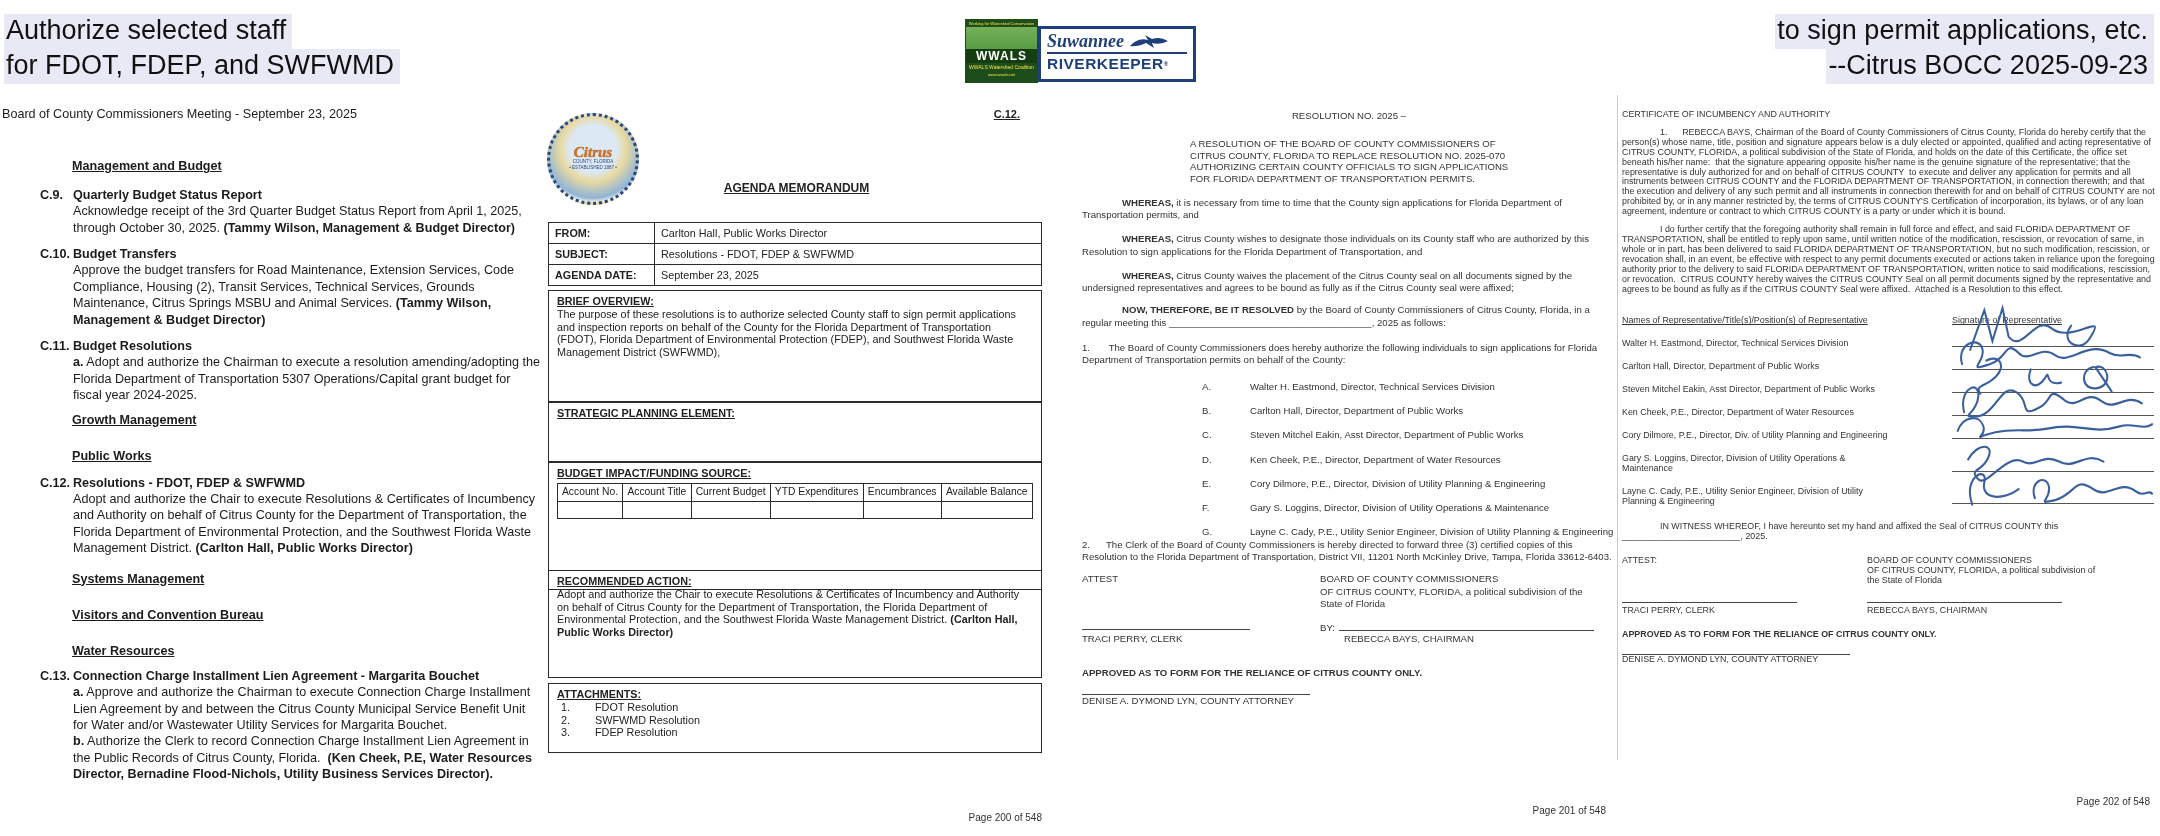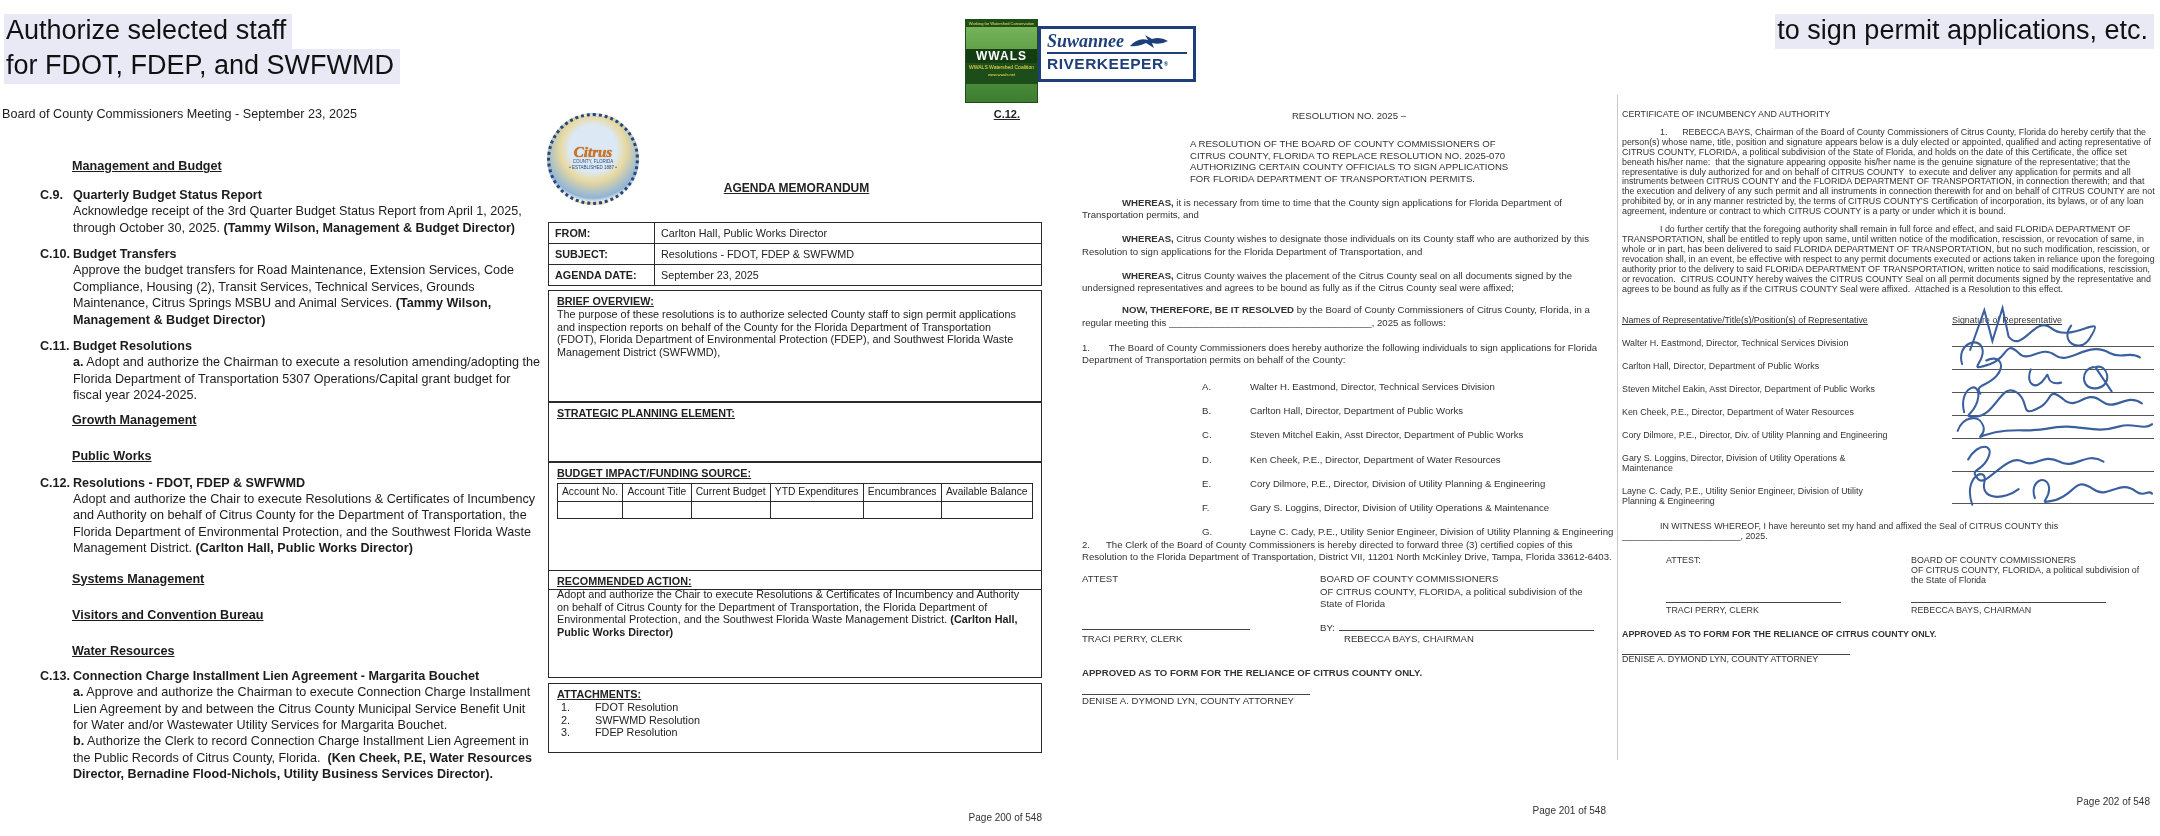--- a/index.html
+++ b/index.html
@@ -6,21 +6,21 @@
   html,body { width:2160px; height:836px; background:#fff; overflow:hidden;
     font-family:"Liberation Sans", sans-serif; color:#222; }
   .abs { position:absolute; }
 
   
   #hdr-left { left:4px; top:14px; font-size:27px; line-height:33px; color:#111; }
   #hdr-right { right:6px; top:14px; font-size:27px; line-height:33px; color:#111; text-align:right; }
   .hl { background:#e9e9f6; padding:0 6px 2px 2px; display:inline-block; }
 
   
-  #wwals { left:965px; top:19px; width:73px; height:84px; background:linear-gradient(180deg,#7db85e 0%,#5a9c46 45%,#3e7d31 100%); border:1px solid #1d4d1a; overflow:hidden; }
+  #wwals { left:965px; top:19px; width:73px; height:64px; background:linear-gradient(180deg,#7db85e 0%,#5a9c46 45%,#3e7d31 100%); border:1px solid #1d4d1a; overflow:hidden; }
   .ww-bar { background:#1d4d1a; color:#f5e24a; font-size:4px; text-align:center; line-height:7px; height:7px; overflow:hidden; white-space:nowrap; }
   .ww-mid { height:22px; }
   .ww-name { background:#143d12; color:#fff; font-weight:bold; font-size:12px; text-align:center; line-height:14px; letter-spacing:1px; }
   .ww-b1 { background:#1d4d1a; color:#f5e24a; font-size:5px; text-align:center; line-height:8px; height:8px; overflow:hidden; white-space:nowrap; }
   .ww-b2 { background:#1d4d1a; color:#f5e24a; font-size:4px; text-align:center; line-height:7px; height:13px; overflow:hidden; white-space:nowrap; }
   #rk { left:1038px; top:26px; width:158px; height:56px; background:#fff; border:3px solid #1e3f7a; padding:2px 6px 0 6px; }
   .rk-l1 { display:flex; align-items:center; gap:4px; }
   .rk-suw { font-family:"Liberation Serif", serif; font-style:italic; font-weight:bold; font-size:18px; color:#1e3f7a; }
   .rk-l2 { border-top:2px solid #1e3f7a; font-weight:bold; font-size:15.5px; letter-spacing:.5px; color:#1e3f7a; line-height:20px; }
   .rk-reg { font-size:6px; vertical-align:top; }
@@ -88,37 +88,38 @@
   #p4 .cert-title { margin-top:10px; }
   #p4 .cpara { margin-top:8px; text-indent:38px; }
   .names-head { display:flex; margin-top:22px; }
   .nh-l { width:330px; text-decoration:underline; }
   .nh-r { text-decoration:underline; }
   .rep-row { display:flex; margin-top:13px; }
   .rep-name { width:322px; flex:none; white-space:pre-line; }
   .sig-cell { flex:1; position:relative; border-bottom:1px solid #555; margin:0 4px 2px 8px; }
   .sig-cell svg { position:absolute; bottom:-6px; left:0; width:100%; height:44px; overflow:visible; }
   .witness { margin-top:16px; white-space:pre-line; text-indent:38px; }
-  #p4 .att-wrap { height:68px; margin-top:14px;margin-left:44px; }
+  #p4 .att-wrap { height:68px; margin-top:14px; }
   #p4 .a-board { left:245px; }
   #p4 .a-cl-line { top:46px; width:175px; }
   #p4 .a-ch-line { position:absolute; left:245px; top:46px; width:195px; border-bottom:1px solid #444; height:1px; }
   #p4 .a-clerk { top:50px; }
   #p4 .a-chair { left:245px; top:50px; }
   #pg202 { right:8px; top:697px; }
 </style>
 </head>
 <body>
 
 <div class="abs" id="hdr-left">
   <span class="hl">Authorize selected staff</span><br>
   <span class="hl">for FDOT, FDEP, and SWFWMD</span>
 </div>
 <div class="abs" id="hdr-right">
   <span class="hl">to sign permit applications, etc.</span><br>
+  <span class="hl">--Citrus BOCC 2025-09-23</span>
 </div>
 
 <div class="abs" id="wwals">
   <div class="ww-bar">Working for Watershed Conservation</div>
   <div class="ww-mid"></div>
   <div class="ww-name">WWALS</div>
   <div class="ww-b1">WWALS Watershed Coalition</div>
   <div class="ww-b2">www.wwals.net</div>
 </div>
 <div class="abs" id="rk">

